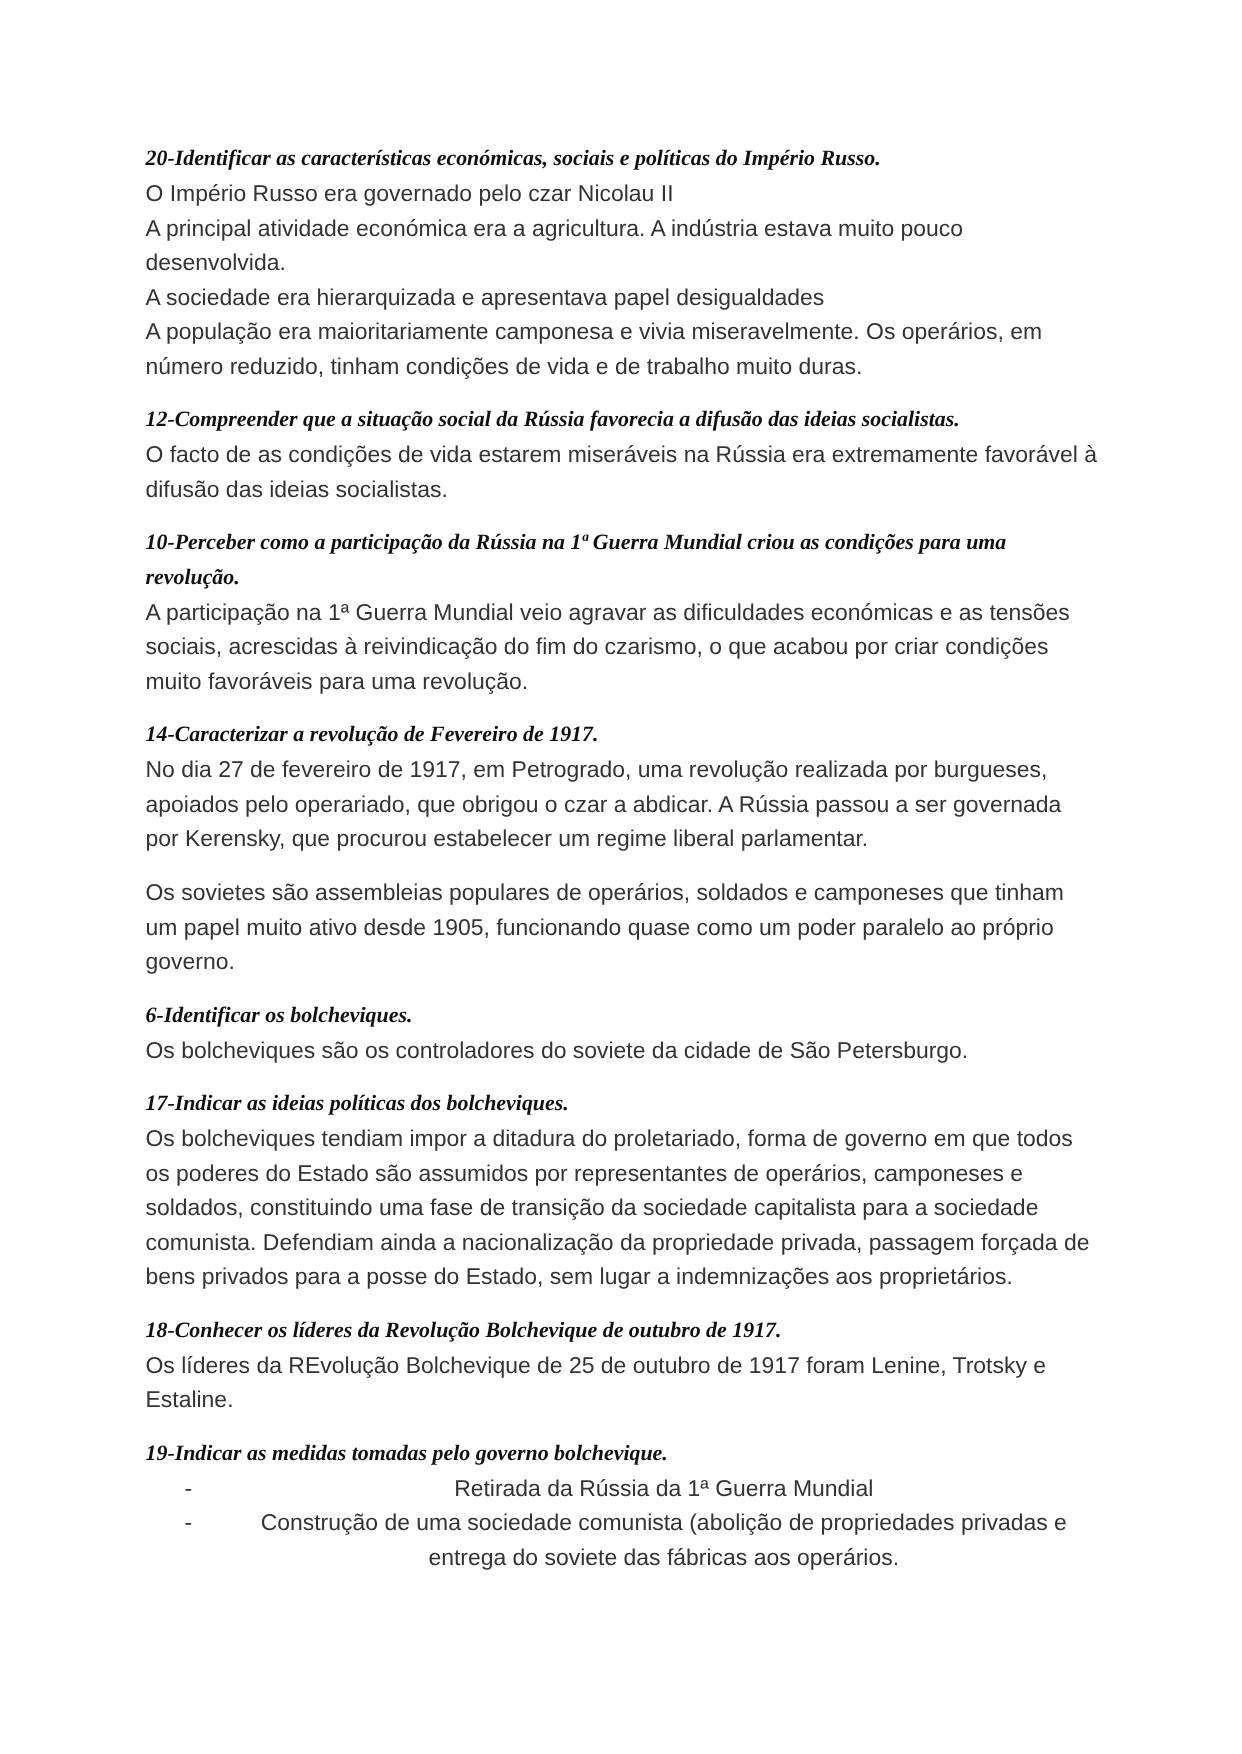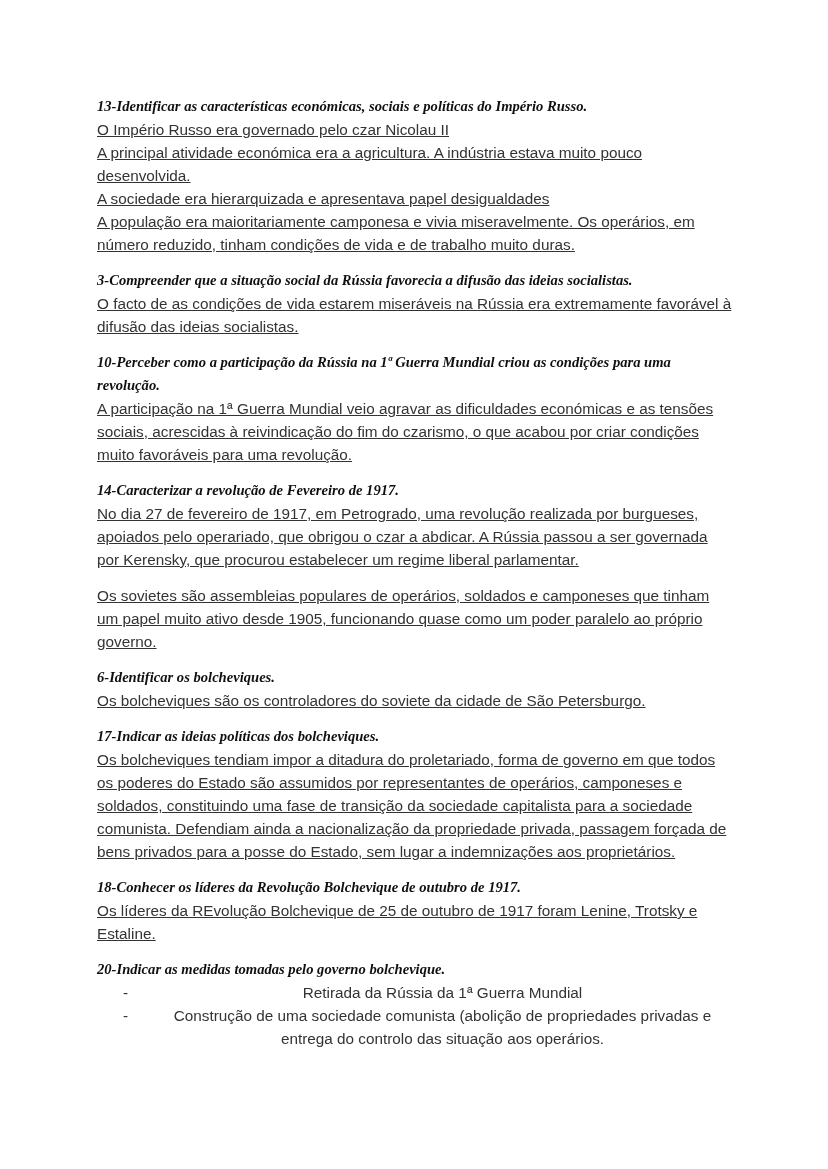--- a/index.html
+++ b/index.html
@@ -39,21 +39,20 @@
     color: #101010;
     font-feature-settings: "onum" 1;
   }
   .section-body {
     font-size: 15.3px;
     line-height: 23px;
     color: #333333;
   }
   p.para {
     margin: 0;
-    text-decoration: underline;
   }
   ul.bullets {
     margin: 0;
     padding: 0;
     list-style: none;
   }
   ul.bullets li {
     display: flex;
   }
   .marker {
@@ -65,31 +64,31 @@
   .bullet-text {
     flex: 1;
     text-align: center;
   }
 </style>
 </head>
 <body>
 
 <main class="doc">
   <section class="qa">
-    <h2 class="heading">13-Identificar as características económicas, sociais e políticas do Império Russo.</h2>
+    <h2 class="heading">20-Identificar as características económicas, sociais e políticas do Império Russo.</h2>
     <div class="section-body">
         <p class="para">O Império Russo era governado pelo czar Nicolau II</p>
         <p class="para">A principal atividade económica era a agricultura. A indústria estava muito pouco desenvolvida.</p>
         <p class="para">A sociedade era hierarquizada e apresentava papel desigualdades</p>
         <p class="para">A população era maioritariamente camponesa e vivia miseravelmente. Os operários, em número reduzido, tinham condições de vida e de trabalho muito duras.</p>
       </div>
   </section>
 
   <section class="qa">
-    <h2 class="heading">3-Compreender que a situação social da Rússia favorecia a difusão das ideias socialistas.</h2>
+    <h2 class="heading">12-Compreender que a situação social da Rússia favorecia a difusão das ideias socialistas.</h2>
     <div class="section-body">
         <p class="para">O facto de as condições de vida estarem miseráveis na Rússia era extremamente favorável à difusão das ideias socialistas.</p>
       </div>
   </section>
 
   <section class="qa">
     <h2 class="heading">10-Perceber como a participação da Rússia na 1ª Guerra Mundial criou as condições para uma revolução.</h2>
     <div class="section-body">
         <p class="para">A participação na 1ª Guerra Mundial veio agravar as dificuldades económicas e as tensões sociais, acrescidas à reivindicação do fim do czarismo, o que acabou por criar condições muito favoráveis para uma revolução.</p>
       </div>
@@ -123,27 +122,27 @@
   </section>
 
   <section class="qa">
     <h2 class="heading">18-Conhecer os líderes da Revolução Bolchevique de outubro de 1917.</h2>
     <div class="section-body">
         <p class="para">Os líderes da REvolução Bolchevique de 25 de outubro de 1917 foram Lenine, Trotsky e Estaline.</p>
       </div>
   </section>
 
   <section class="qa">
-    <h2 class="heading">20-Indicar as medidas tomadas pelo governo bolchevique.</h2>
+    <h2 class="heading">19-Indicar as medidas tomadas pelo governo bolchevique.</h2>
     <div class="section-body">
         <ul class="bullets">
           <li>
             <span class="marker">-</span>
             <span class="bullet-text">Retirada da Rússia da 1ª Guerra Mundial</span>
           </li>
           <li>
             <span class="marker">-</span>
-            <span class="bullet-text">Construção de uma sociedade comunista (abolição de propriedades privadas e entrega do controlo das situação aos operários.</span>
+            <span class="bullet-text">Construção de uma sociedade comunista (abolição de propriedades privadas e entrega do soviete das fábricas aos operários.</span>
           </li>
         </ul>
       </div>
   </section>
 </main>
 
 </body></html>

